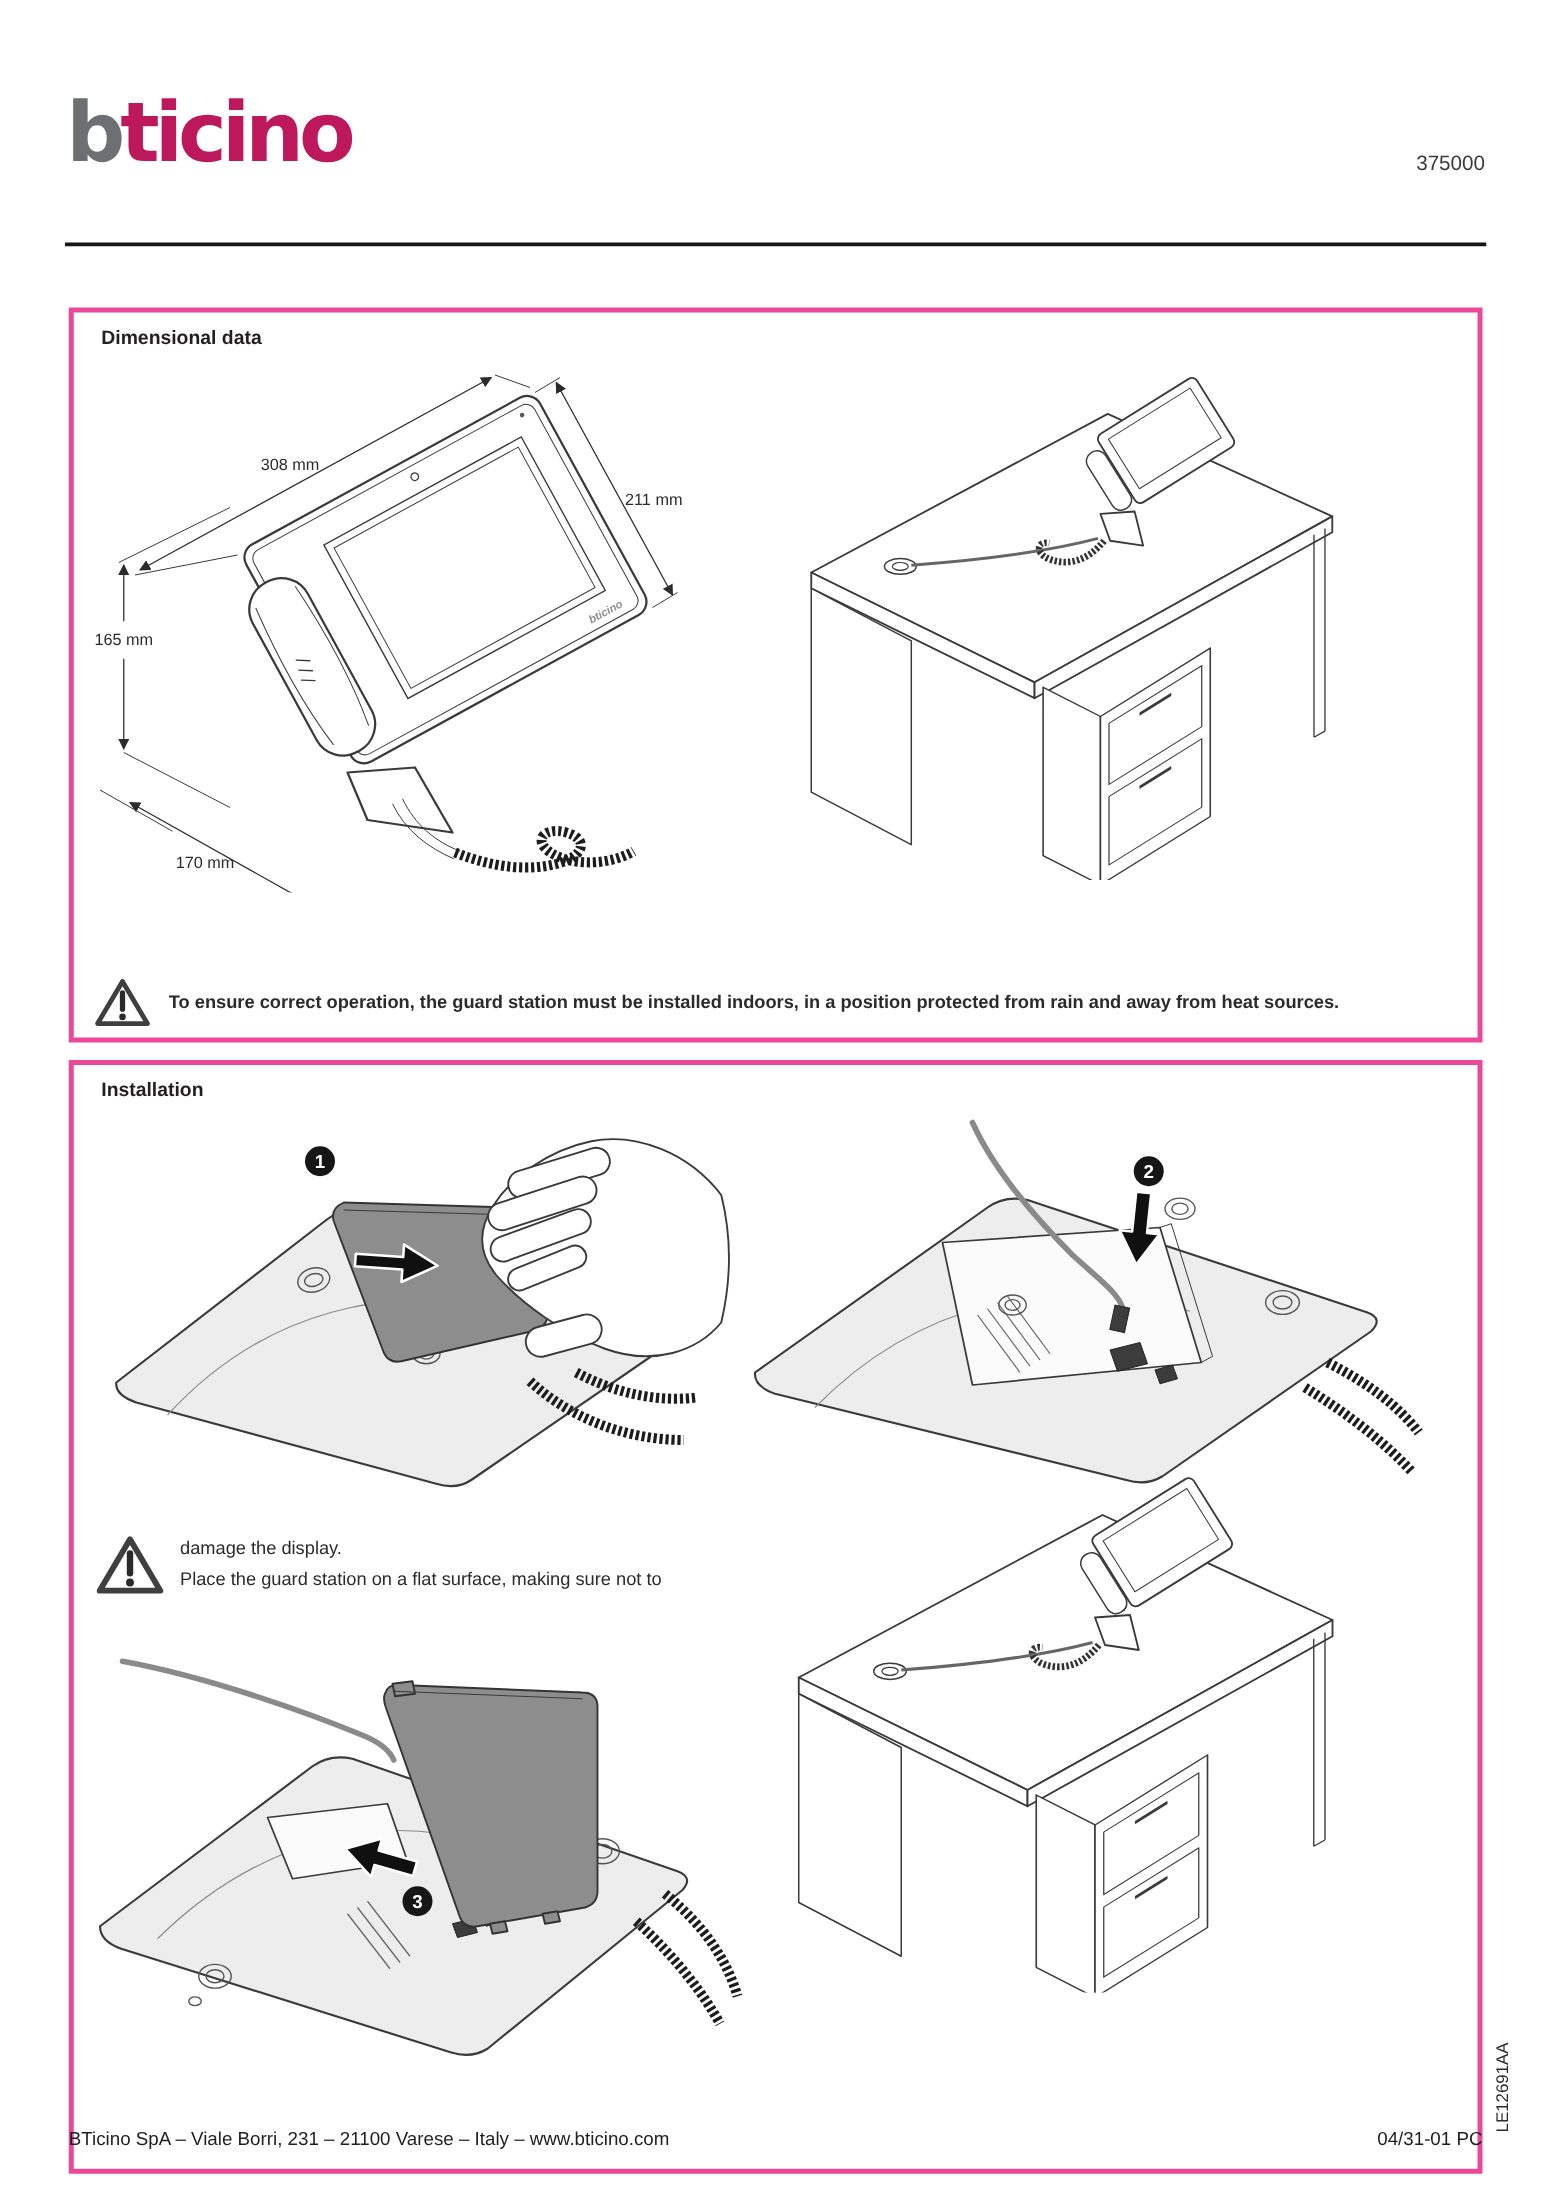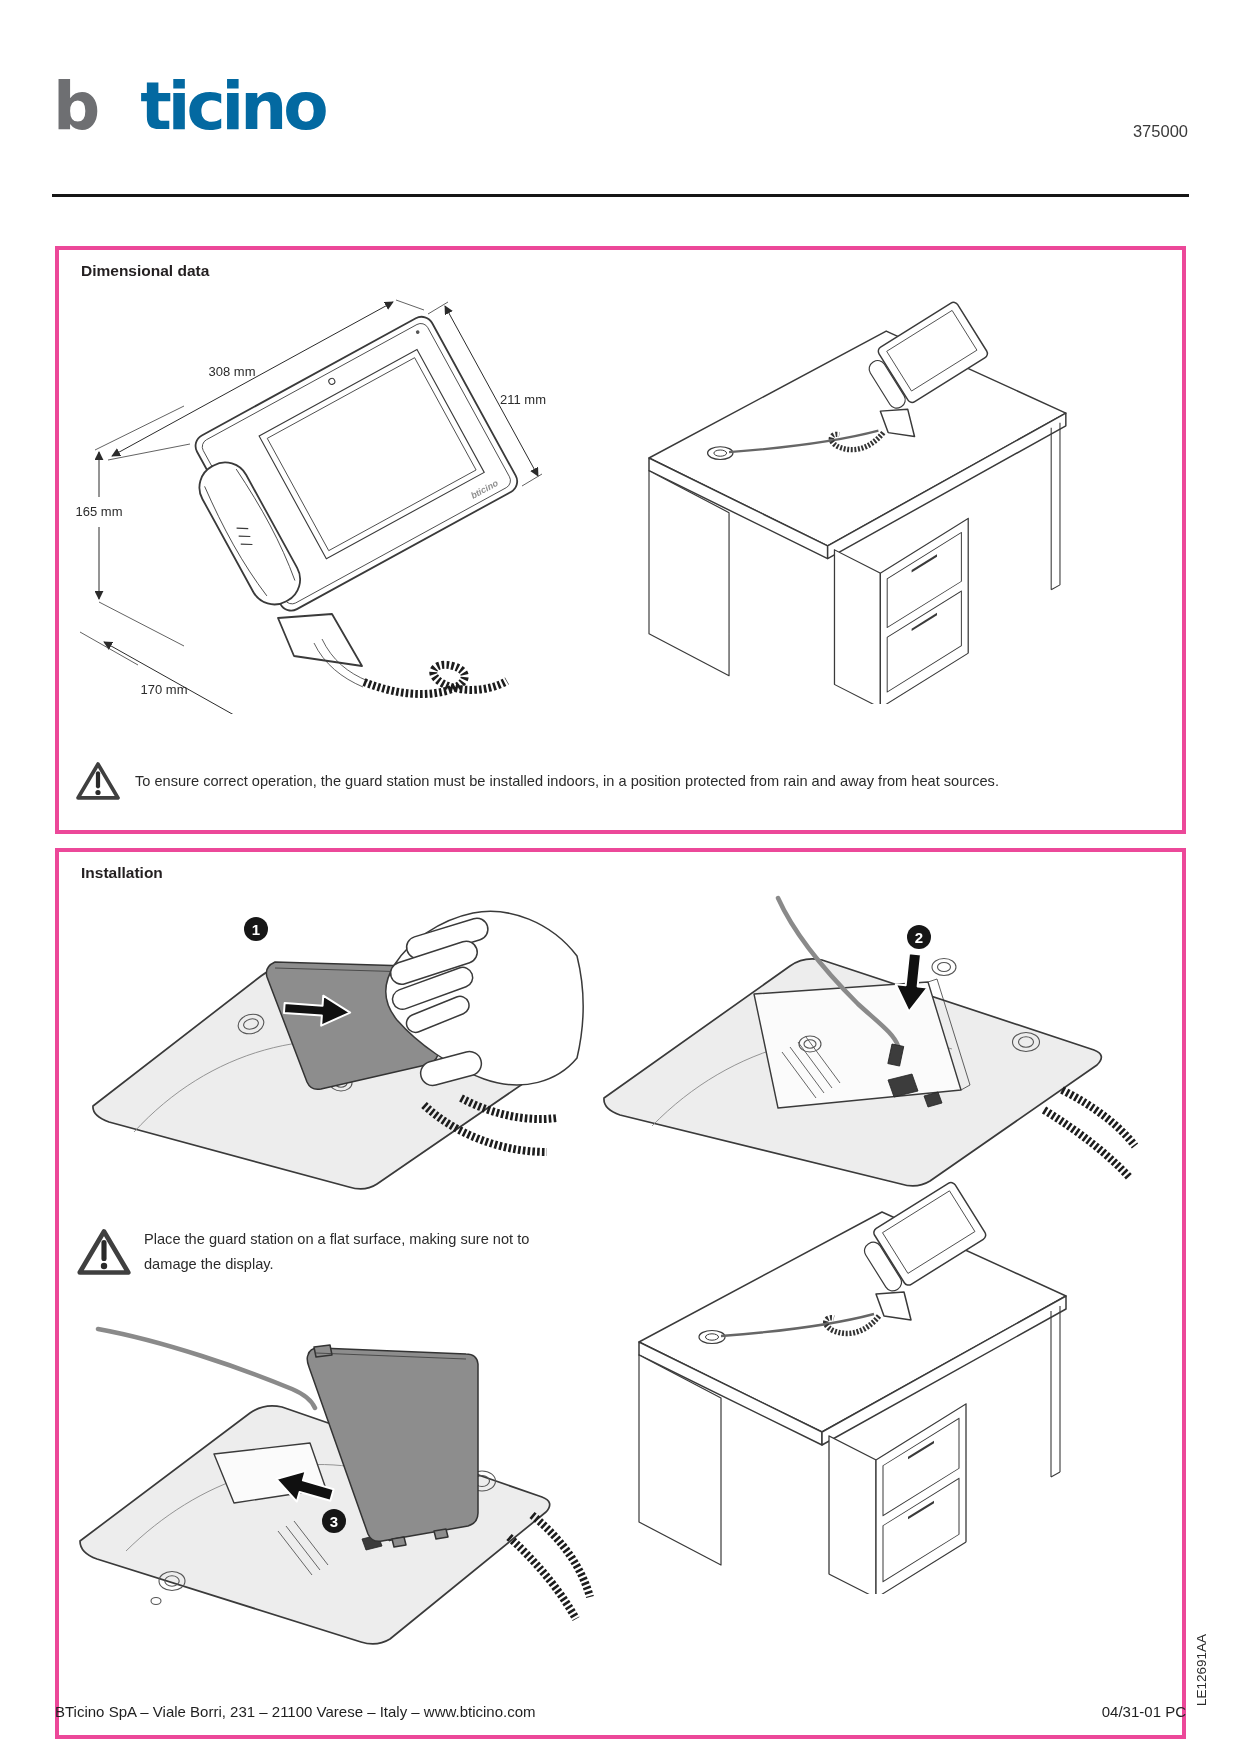--- a/index.html
+++ b/index.html
@@ -3,21 +3,21 @@
 <meta charset="utf-8">
 <style>
   html,body { margin:0; padding:0; background:#fff; }
   .page { position:relative; width:1241px; height:1754px; background:#ffffff;
           font-family:"Liberation Sans", sans-serif; color:#231f20; overflow:hidden; }
   .abs { position:absolute; }
 
   .logo { position:absolute; left:53px; top:74px; font-family:"DejaVu Sans", sans-serif;
           font-weight:bold; font-size:66px; letter-spacing:-4px; line-height:1; }
   .logo .b    { color:#6e6f72; }
-  .logo .rest { color:#0369a1;margin-left:44px; }
+  .logo .rest { color:#be185d; }
   .pcode { position:absolute; top:122px; right:53px; font-size:16.5px; color:#3a3a3a; }
   .toprule { position:absolute; left:52px; top:194px; width:1137px; height:3px; background:#161616; }
 
   .box { position:absolute; left:55px; width:1131px; border:4px solid #ec4899; background:#fff; box-sizing:border-box; }
   #box-dim  { top:246px; height:588px; }
   #box-inst { top:848px; height:891px; }
   .box-title { position:absolute; left:22px; top:12px; font-size:15.5px; font-weight:bold; }
 
   .warn-row  { position:absolute; display:flex; align-items:center; }
   .warn-text { font-size:14.6px; line-height:25px; color:#2b2b2b; }
@@ -159,21 +159,21 @@
         <line class="s-dim" x1="40" y1="348" x2="186" y2="430" marker-start="url(#arr)" marker-end="url(#arr)"></line>
         <line class="s-fine" x1="16" y1="338" x2="74" y2="371"></line>
         <text class="s-dimtext" x="100" y="400">170 mm</text>
       </g>
     </svg>
 
     <svg class="abs" style="left:575px; top:44px;" width="440" height="410" viewBox="0 0 450 420">
       <use href="#desk-sym"></use>
     </svg>
 
-    <div class="warn-row" style="left:16px; top:510px; width:1090px; gap:14px;">
+    <div class="warn-row" style="left:16px; top:531px; width:1090px; gap:14px;font-weight:bold;">
       <svg width="46" height="42" viewBox="0 0 60 54">
         <path class="s-warn-tri" d="M30,5 L56,49 L4,49 Z"></path>
         <path class="s-warn-bar" d="M30,17 L30,34"></path>
         <circle cx="30" cy="42" r="3.4" fill="#2a2a2a"></circle>
       </svg>
       <p class="warn-text" style="margin:0">To ensure correct operation, the guard station must be installed indoors, in a position protected from rain and away from heat sources.</p>
     </div>
   </section>
 
   <section class="box" id="box-inst">
@@ -246,22 +246,22 @@
       <text class="s-mt" x="327" y="48.5">2</text>
     </svg>
 
     <div class="warn-row" style="left:17px; top:374px; width:620px; gap:12px;">
       <svg width="56" height="52" viewBox="0 0 60 54">
         <path class="s-warn-tri" d="M30,5 L56,49 L4,49 Z"></path>
         <path class="s-warn-bar" d="M30,17 L30,34"></path>
         <circle cx="30" cy="42" r="3.4" fill="#2a2a2a"></circle>
       </svg>
       <div>
+        <div class="warn-text">damage the display.</div>
         <div class="warn-text">Place the guard station on a flat surface, making sure not to</div>
-        <div class="warn-text">damage the display.</div>
       </div>
     </div>
 
     <svg class="abs" style="left:5px; top:437px;" width="530" height="365" viewBox="0 0 530 365">
       <path class="s-body" d="M16,252 L186,124 Q200,114 218,118 L478,208 Q491,213 482,223 L326,350 Q313,358 297,353 L33,270 Q16,264 16,252 Z"></path>
       <path class="s-soft" d="M62,262 C135,190 230,158 320,185"></path>
       <path class="s-open" d="M150,165 L246,154 L262,200 L170,214 Z"></path>
       <path d="M214,242 l34,44 M222,237 l34,44 M230,232 l34,44" stroke="#666" stroke-width="1" fill="none"></path>
       <polygon class="s-dark" points="298,250 314,246 318,257 302,261"></polygon>
       <polygon class="s-dark" points="322,243 332,240 335,249 325,252"></polygon>

